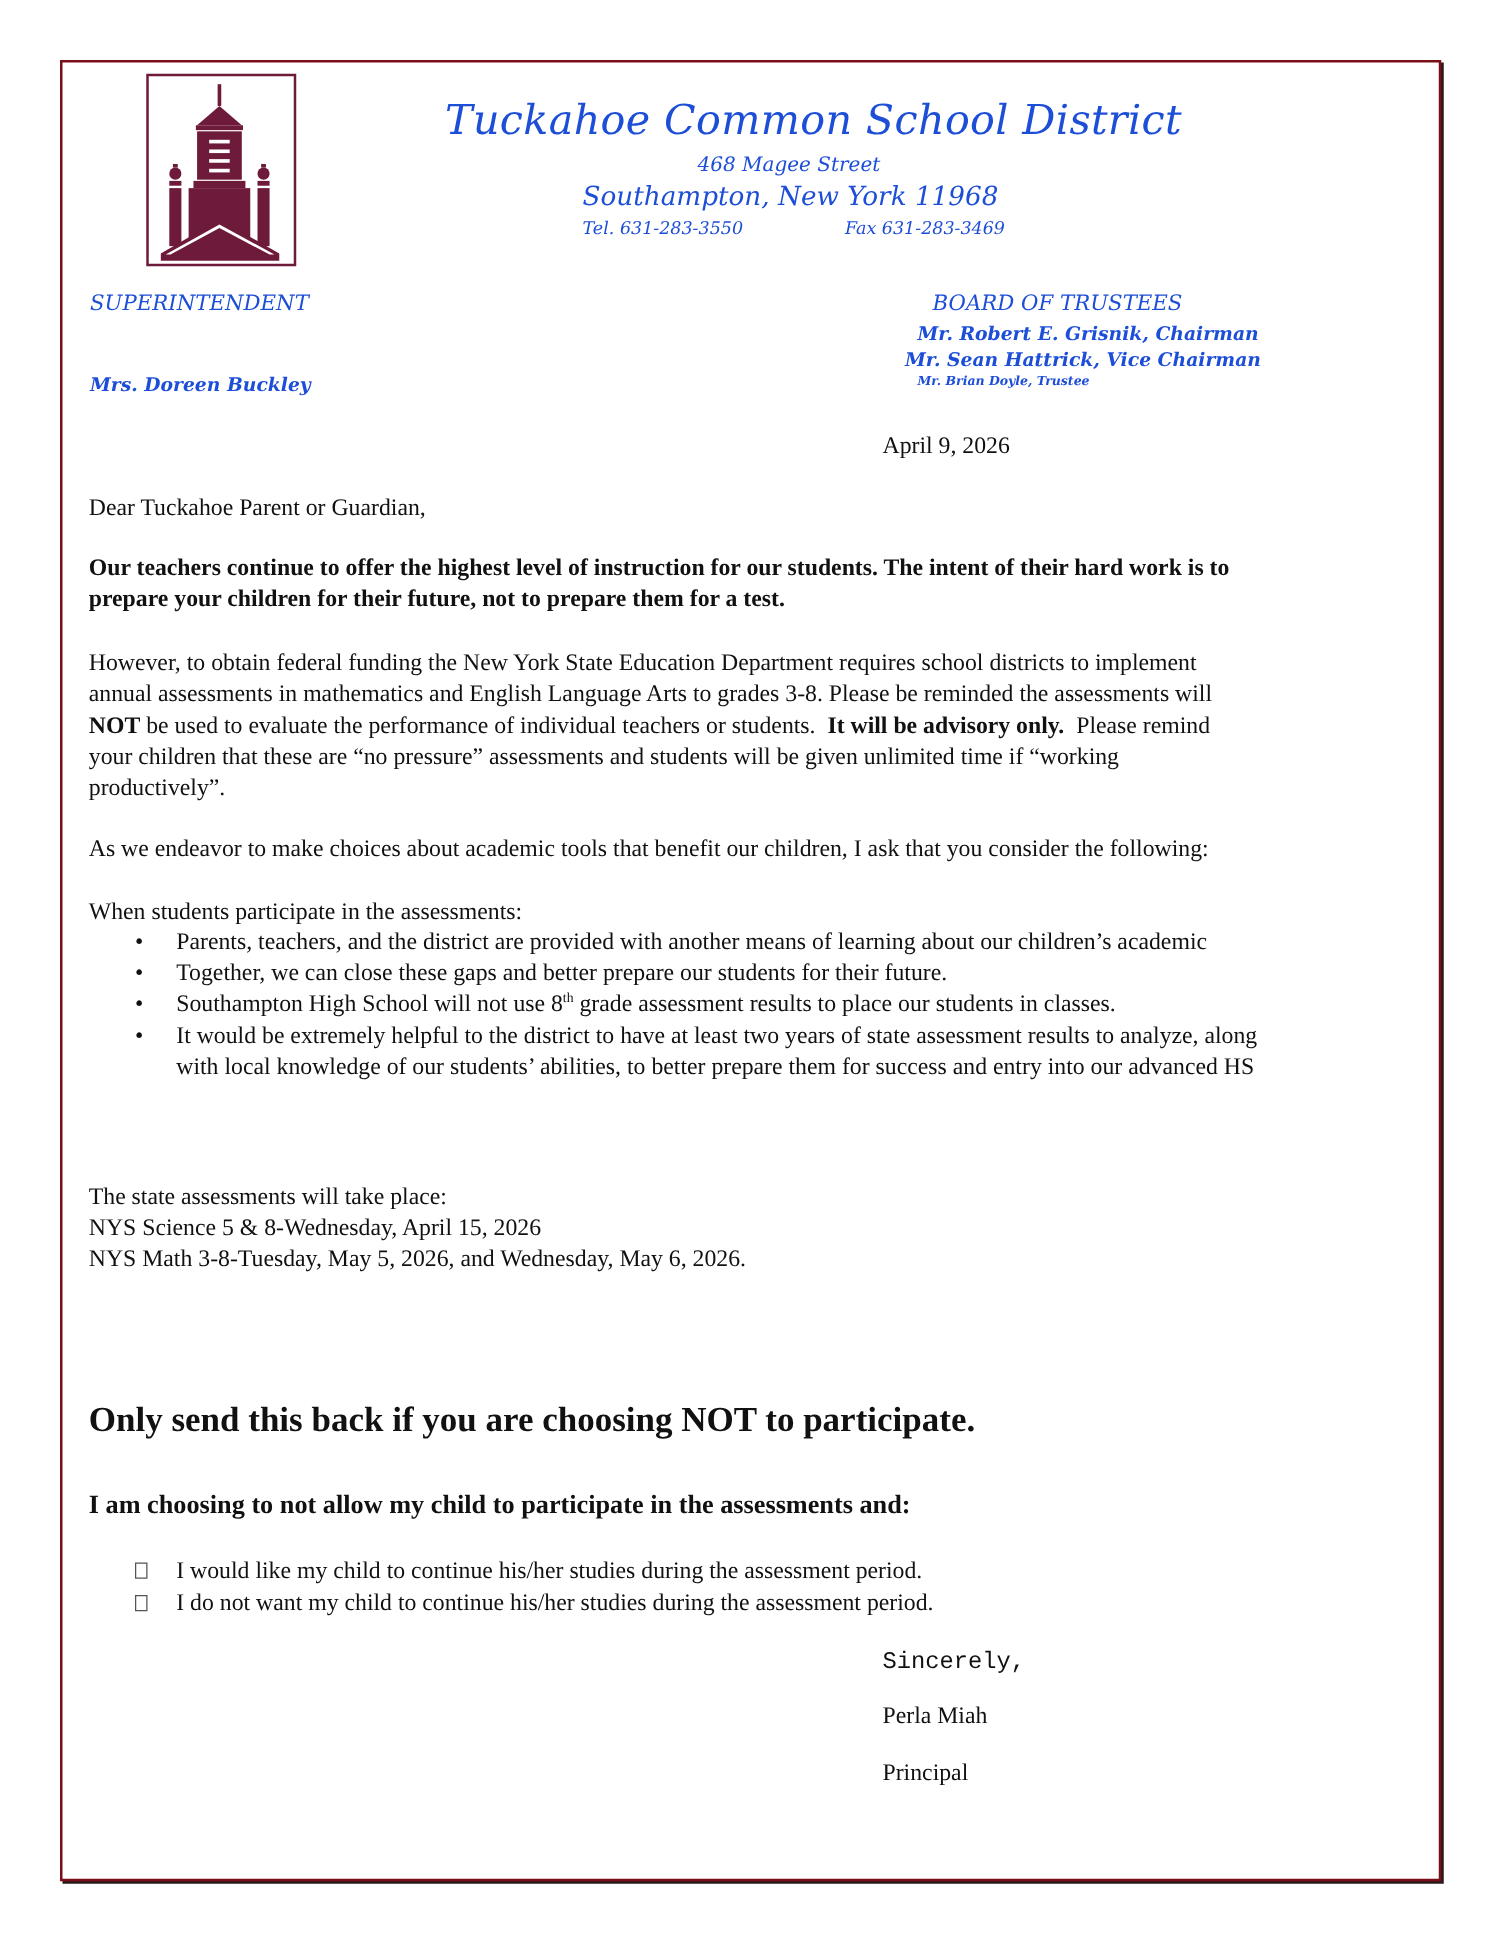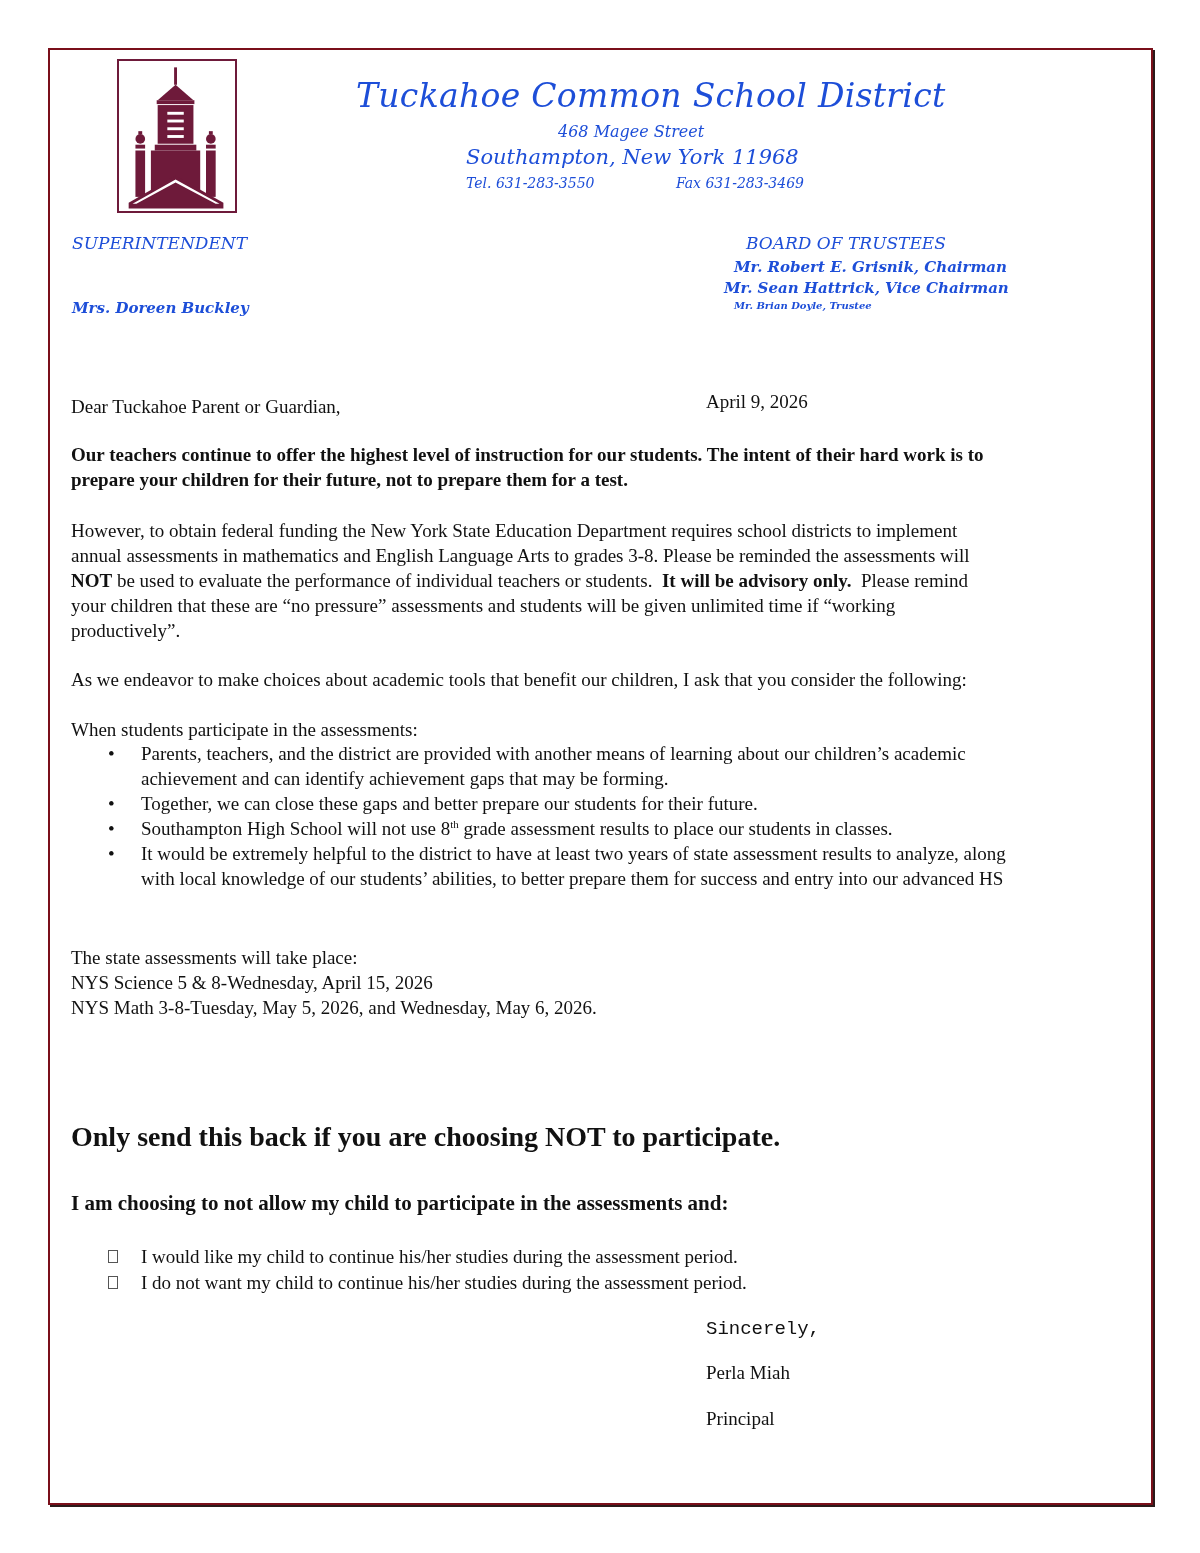--- a/index.html
+++ b/index.html
@@ -14,21 +14,21 @@
     .addr2 { position:absolute; left:466px; top:145px; font-size:21px; white-space:nowrap; }
     .tel { position:absolute; left:466px; top:175px; font-size:14px; white-space:nowrap; }
     .fax { position:absolute; left:676px; top:175px; font-size:14px; white-space:nowrap; }
     .sup-title { position:absolute; left:72px; top:233px; font-size:17px; white-space:nowrap; }
     .sup-name { position:absolute; left:72px; top:258px; font-size:15px; white-space:nowrap; font-weight:bold;margin-top:41px; }
     .board-title { position:absolute; left:746px; top:233px; font-size:17px; white-space:nowrap; }
     .board-1 { position:absolute; left:734px; top:258px; font-size:15px; white-space:nowrap; font-weight:bold; }
     .board-2 { position:absolute; left:724px; top:279px; font-size:15px; white-space:nowrap; font-weight:bold; }
     .board-3 { position:absolute; left:734px; top:300px; font-size:10px; white-space:nowrap; font-weight:bold; }
     .txt { position:absolute; font-size:19px; line-height:25px; white-space:nowrap; }
-    .date { left:706px; top:344px;margin-top:45px; }
+    .date { left:706px; top:344px; }
     .salutation { left:71px; top:394px; }
     .para-bold { left:71px; top:442px; font-weight:bold; }
     .para2 { left:71px; top:518px; }
     .para3 { left:71px; top:667px; }
     .para4 { left:71px; top:717px; }
     .bullets { position:absolute; left:106px; top:741px; font-size:19px; line-height:25px; margin:0; padding:0; list-style:none; }
     .bullets li { position:relative; padding-left:35px; white-space:nowrap; }
     .bullets li .dot { position:absolute; left:2px; top:0; }
     sup { font-size:11px; line-height:0; vertical-align:super;text-align:center; }
     .schedule { left:71px; top:945px; }
@@ -105,21 +105,20 @@
   <div>productively”.</div>
 </div>
 
 <div class="txt para3">As we endeavor to make choices about academic tools that benefit our children, I ask that you consider the following:</div>
 <div class="txt para4">When students participate in the assessments:</div>
 
 <ul class="bullets">
   <li>
     <span class="dot">•</span>
     <div>Parents, teachers, and the district are provided with another means of learning about our children’s academic</div>
-    <div>achievement and can identify achievement gaps that may be forming.</div>
   </li>
   <li>
     <span class="dot">•</span>
     <div>Together, we can close these gaps and better prepare our students for their future.</div>
   </li>
   <li>
     <span class="dot">•</span>
     <div><span>Southampton High School will not use 8</span><sup>th</sup><span> grade assessment results to place our students in classes.</span></div>
   </li>
   <li>

